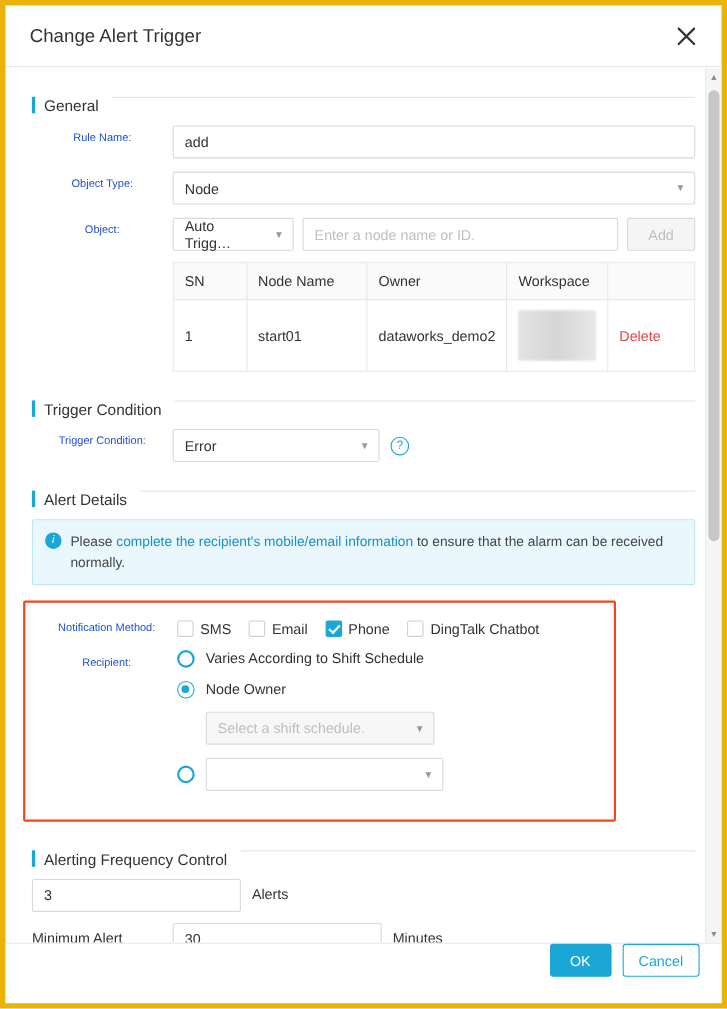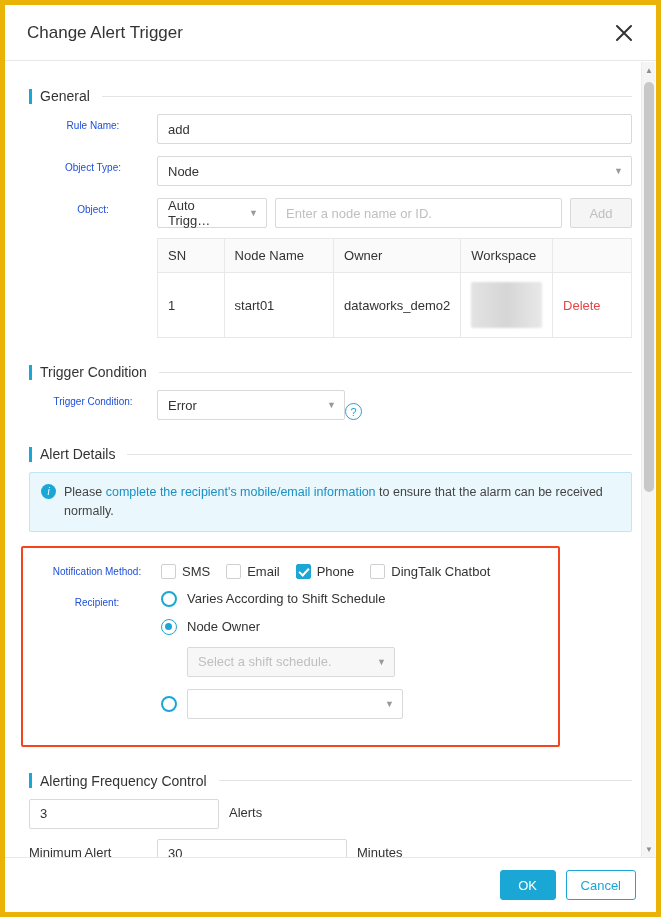--- a/index.html
+++ b/index.html
@@ -75,21 +75,20 @@
     display:flex; align-items:center; justify-content:center;
     color: #8c8c8c;
     font-size: 8px;
   }
   .scroll-arrow.up { top: 0; }
   .scroll-arrow.down { bottom: 0; }
 
   
   .section {
     display: flex;
-    align-items: center;
     margin-top: 26px;
     margin-bottom: 10px;
   }
   .section .bar {
     width: 3px; height: 15px;
     background: #1ba7d6;
     margin-right: 8px;
   }
   .section .stitle {
     font-size: 14px;
@@ -197,21 +196,21 @@
   .col-act { width: 80px; }
   .del-link { color: #e64545; cursor: pointer; }
   .ws-blur {
     height: 46px;
     background: linear-gradient(90deg,#e3e3e3,#d6d6d6,#e8e8e8);
     filter: blur(1px);
     border-radius: 2px;
   }
 
   
-  .tc-line { display:flex; align-items:flex-end; gap: 0; }
+  .tc-line { display:flex; align-items:center; gap: 10px; }
   .tc-select { width: 188px; }
   .help-icon {
     width: 17px; height: 17px;
     border: 1.5px solid #1ba7d6;
     border-radius: 50%;
     color: #1ba7d6;
     font-size: 11px;
     display: flex; align-items: center; justify-content: center;
     cursor: pointer;
   }
@@ -304,21 +303,21 @@
   .freq-input { width: 190px; flex:none; }
   .freq-unit { font-size: 13px; color:#333; margin-left: 10px; padding-top: 6px; }
 
   
   .footer {
     position: absolute;
     left: 0; right: 0; bottom: 0;
     height: 55px;
     border-top: 1px solid #e8e8e8;
     display: flex;
-    align-items: center;
+    align-items: flex-start;
     justify-content: flex-end;
     gap: 10px;
     padding-right: 20px;
     background: #fff;
   }
   .btn {
     height: 30px;
     min-width: 56px;
     border-radius: 3px;
     font-size: 13px;

